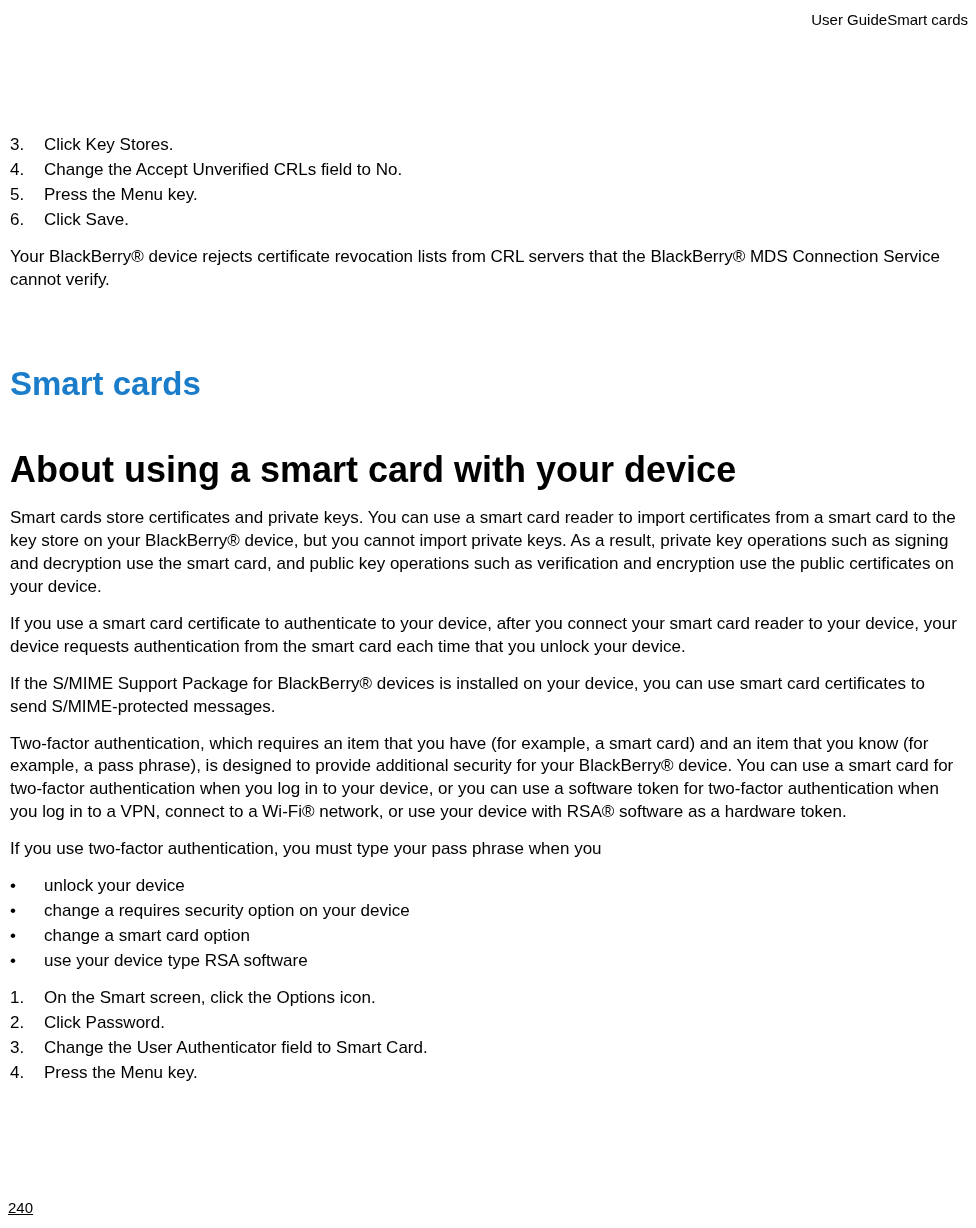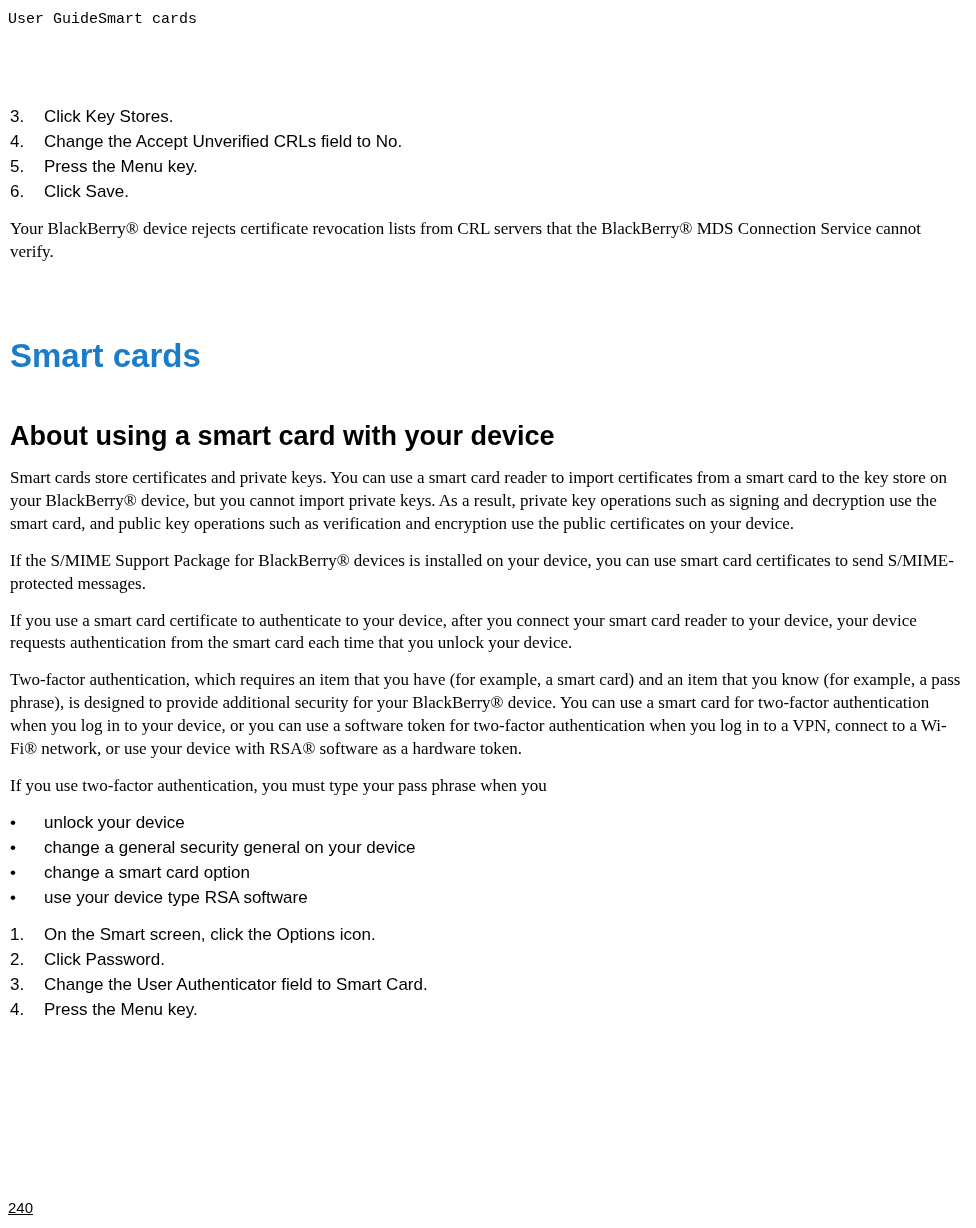--- a/index.html
+++ b/index.html
@@ -8,44 +8,43 @@
       font-size: 17px;
       color: #000;
       width: 976px;
       height: 1228px;
       padding: 10px 8px 8px 8px;
       position: relative;
       line-height: 1.35;
     }
     .header-row {
       display: flex;
-      justify-content: flex-start;
+      justify-content: flex-end;
       font-size: 15px;
-      margin-bottom: 76px;
-      font-family: Liberation Mono, monospace;
+      margin-bottom: 104px;
     }
     .content { padding: 0 2px; }
     ol.steps {
       list-style: none;
       margin: 0 0 14px 0;
     }
     ol.steps li { display: flex; margin-bottom: 2px; }
     ol.steps .num { width: 34px; flex-shrink: 0; }
-    .para { margin-bottom: 14px; font-family: Liberation Serif, serif; }
+    .para { margin-bottom: 14px; }
     h1.section {
       font-family: "Segoe UI", Tahoma, Arial, sans-serif;
       font-weight: 600;
       font-size: 33px;
       color: #1b7dc9;
       margin-top: 70px;
       margin-bottom: 40px;
     }
     h2.subsection {
       font-weight: 700;
-      font-size: 27px;
+      font-size: 36px;
       color: #000;
       margin-top: 30px;
       margin-bottom: 12px;
     }
     ul.bullets {
       list-style: none;
       margin: 8px 0 14px 0;
     }
     ul.bullets li { display: flex; margin-bottom: 2px; }
     ul.bullets .dot { width: 34px; flex-shrink: 0; }
@@ -86,33 +85,33 @@
         <span><span>Click </span><b>Save</b><span>.</span><b></b><span></span></span>
       </li>
   </ol>
 
   <p class="para">Your BlackBerry® device rejects certificate revocation lists from CRL servers that the BlackBerry® MDS Connection Service cannot verify.</p>
 
   <h1 class="section">Smart cards</h1>
 
   <h2 class="subsection">About using a smart card with your device</h2>
   <p class="para">Smart cards store certificates and private keys. You can use a smart card reader to import certificates from a smart card to the key store on your BlackBerry® device, but you cannot import private keys. As a result, private key operations such as signing and decryption use the smart card, and public key operations such as verification and encryption use the public certificates on your device.</p>
+  <p class="para">If you use a smart card certificate to authenticate to your device, after you connect your smart card reader to your device, your device requests authentication from the smart card each time that you unlock your device.</p>
   <p class="para">If the S/MIME Support Package for BlackBerry® devices is installed on your device, you can use smart card certificates to send S/MIME-protected messages.</p>
-  <p class="para">If you use a smart card certificate to authenticate to your device, after you connect your smart card reader to your device, your device requests authentication from the smart card each time that you unlock your device.</p>
 
   <p class="para">Two-factor authentication, which requires an item that you have (for example, a smart card) and an item that you know (for example, a pass phrase), is designed to provide additional security for your BlackBerry® device. You can use a smart card for two-factor authentication when you log in to your device, or you can use a software token for two-factor authentication when you log in to a VPN, connect to a Wi-Fi® network, or use your device with RSA® software as a hardware token.</p>
   <p class="para">If you use two-factor authentication, you must type your pass phrase when you</p>
   <ul class="bullets">
     <li>
         <span class="dot">•</span>
         <span>unlock your device</span>
       </li>
     <li>
         <span class="dot">•</span>
-        <span>change a general security general on your device</span>
+        <span>change a requires security option on your device</span>
       </li>
     <li>
         <span class="dot">•</span>
         <span>change a smart card option</span>
       </li>
     <li>
         <span class="dot">•</span>
         <span>use your device type RSA software</span>
       </li>
   </ul>

